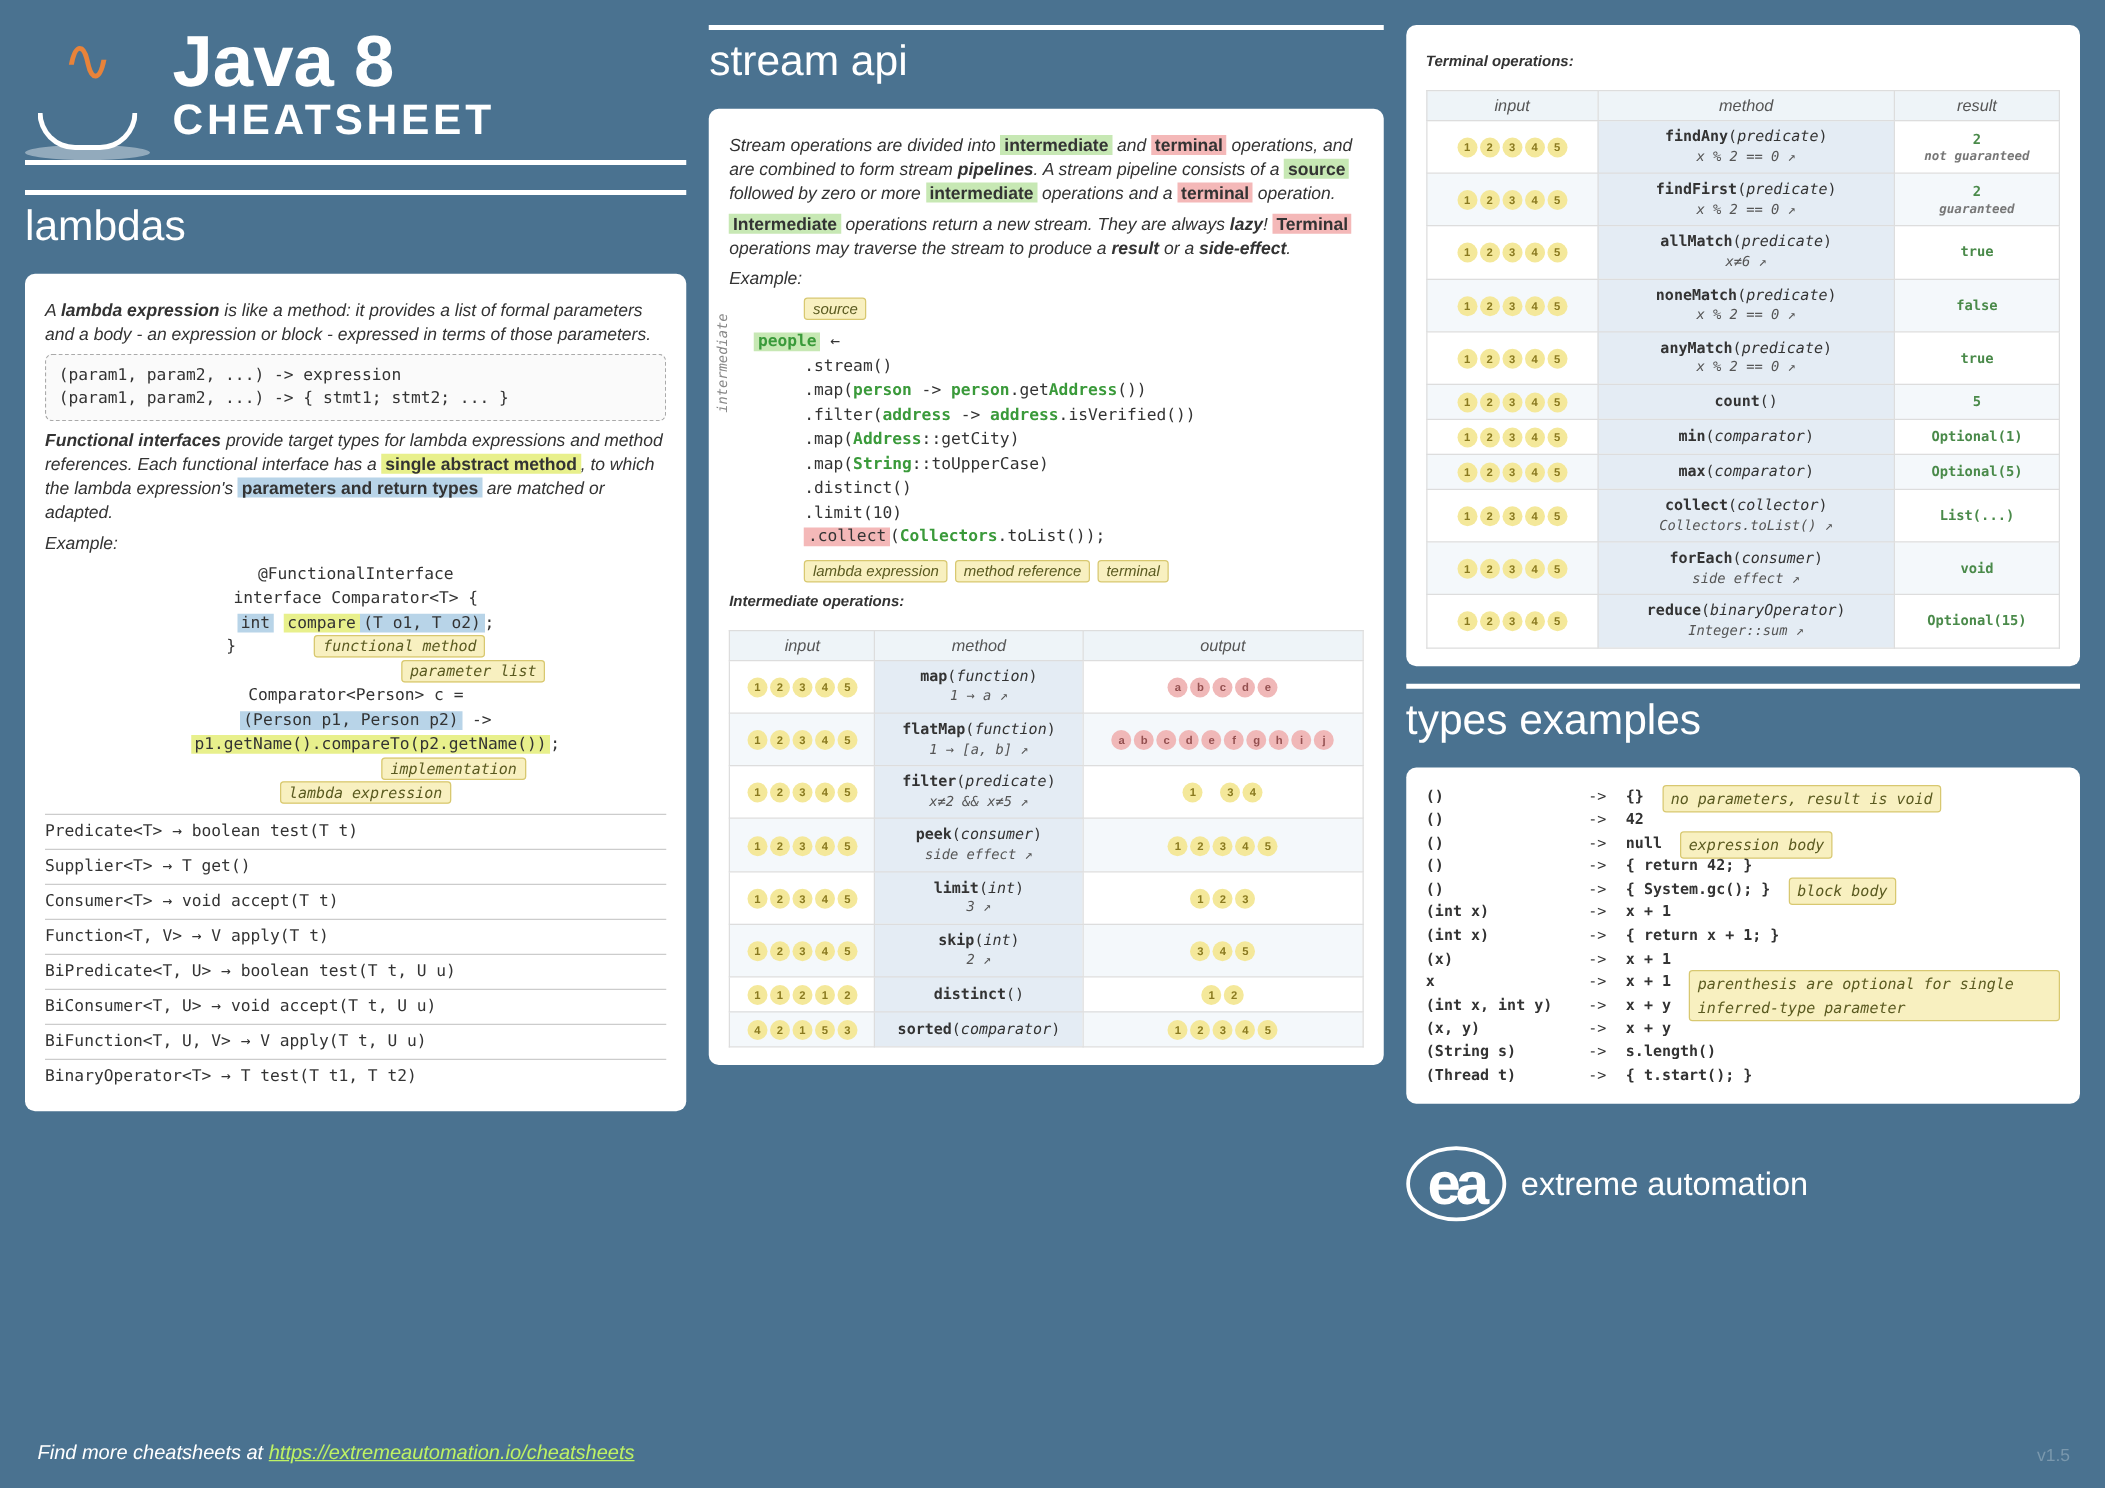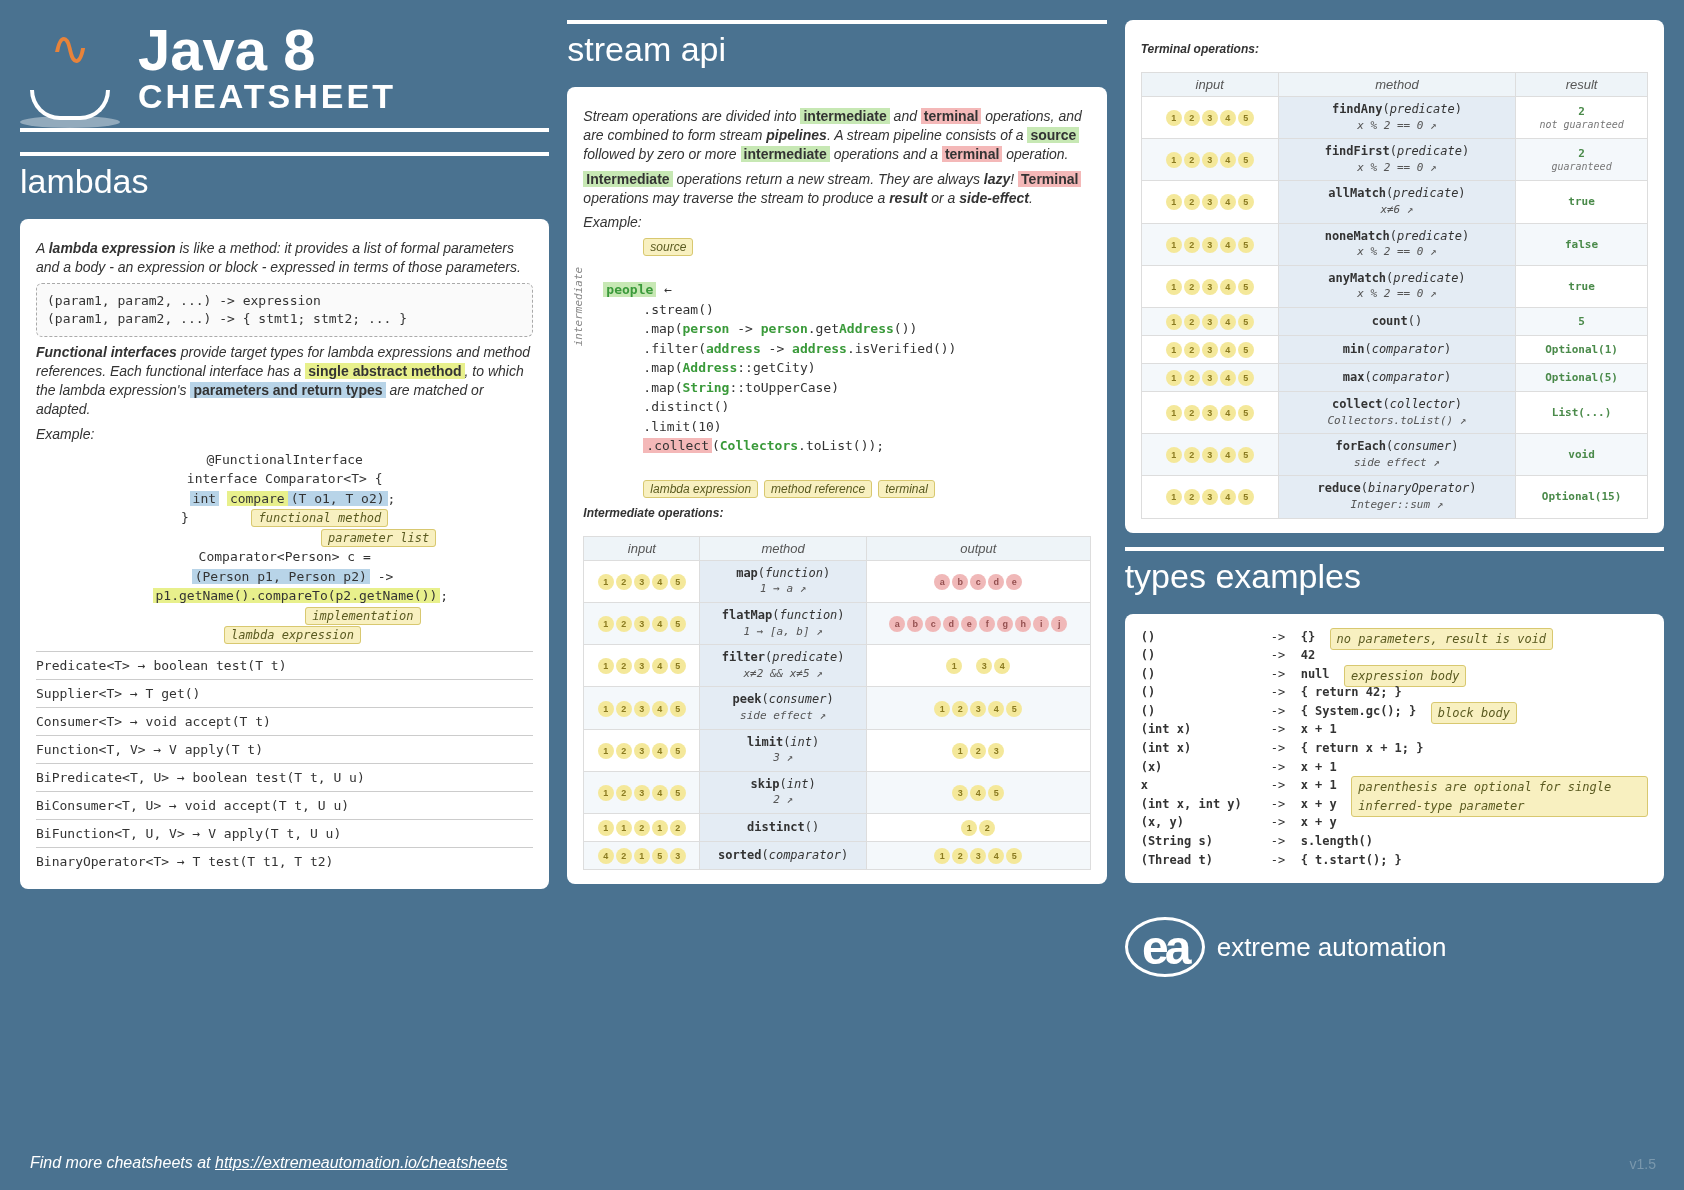--- a/index.html
+++ b/index.html
@@ -56,39 +56,39 @@
 .ops-table .method-col { background: #e4ecf4 !important; }
 
 .balls { display: inline-flex; gap: 2px; }
 .ball { display: inline-flex; width: 16px; height: 16px; border-radius: 50%; font-size: 9px; align-items: center; justify-content: center; font-family: Arial; font-weight: bold; }
 .ball.y { background: #f4e89a; color: #8a7a20; }
 .ball.r { background: #f0b8b8; color: #945050; }
 .method-cell { font-family: 'Consolas', monospace; font-size: 12px; line-height: 1.3; }
 .method-cell .sub { font-style: italic; color: #555; font-size: 11px; }
 .method-cell .sub::after { content: " ↗"; }
 .result-cell { font-family: 'Consolas', monospace; font-size: 11px; color: #4a8a4a; font-weight: bold; }
-.result-note { font-style: italic; font-size: 10px; color: #777; font-weight: normal; }
+.result-note { font-style: italic; font-size: 10px; color: #777; font-weight: bold; }
 
 
 .lex { font-family: 'Consolas', monospace; font-size: 12px; line-height: 1.55; position: relative; }
 .lex-row { display: flex; }
 .lex-l { width: 130px; }
 .lex-a { width: 30px; }
 .lex-r { flex: 1; position: relative; }
 .lex .tag { position: absolute; }
 
 
 .footer { position: absolute; bottom: 18px; left: 30px; color: #fff; font-size: 16px; font-style: italic; }
-.footer a { color: #ffffff; }
+.footer a { color: #bef264; }
 .ea-logo { display: flex; align-items: center; gap: 12px; color: #fff; margin-top: 20px; }
 .ea-mark { font-size: 48px; font-weight: 700; letter-spacing: -4px; border: 3px solid #fff; border-radius: 50%; width: 80px; height: 60px; display: flex; align-items: center; justify-content: center; }
 .ea-text { font-size: 26px; font-weight: 300; }
 .version { position: absolute; bottom: 18px; right: 28px; color: #7a98ad; font-size: 14px; }
 
-.stream-ex { font-family: 'Consolas', monospace; font-size: 13px; line-height: 1.5; margin: 24px 0; position: relative; padding-left: 20px; }
+.stream-ex { font-family: 'Consolas', monospace; font-size: 13px; line-height: 1.5; margin: 8px 0; position: relative; padding-left: 20px; }
 .stream-ex .vlabel { position: absolute; left: -4px; top: 50%; transform: rotate(-90deg) translateX(30px); font-style: italic; font-size: 11px; color: #888; transform-origin: left; }
 .kw-g { color: #3a9a3a; font-weight: bold; }
 .indent { padding-left: 40px; }
 .stream-tags { display: flex; flex-wrap: wrap; gap: 6px; margin: 4px 0 4px 60px; }
 </style>
 </head>
 <body>
 
 <div class="col col1">
   <div class="header">

